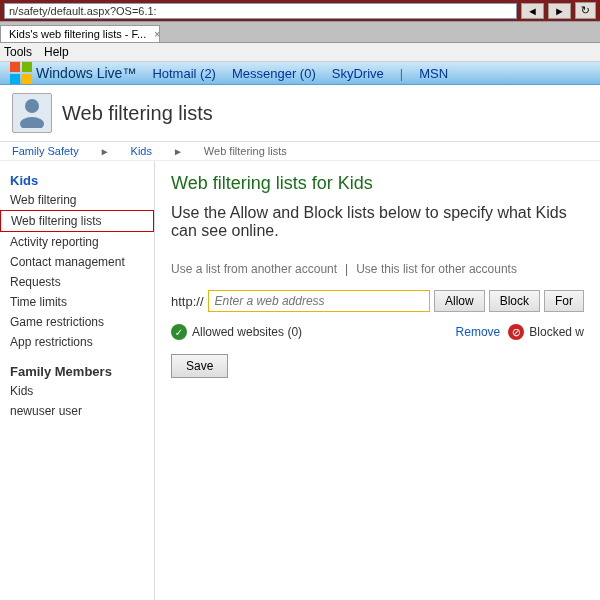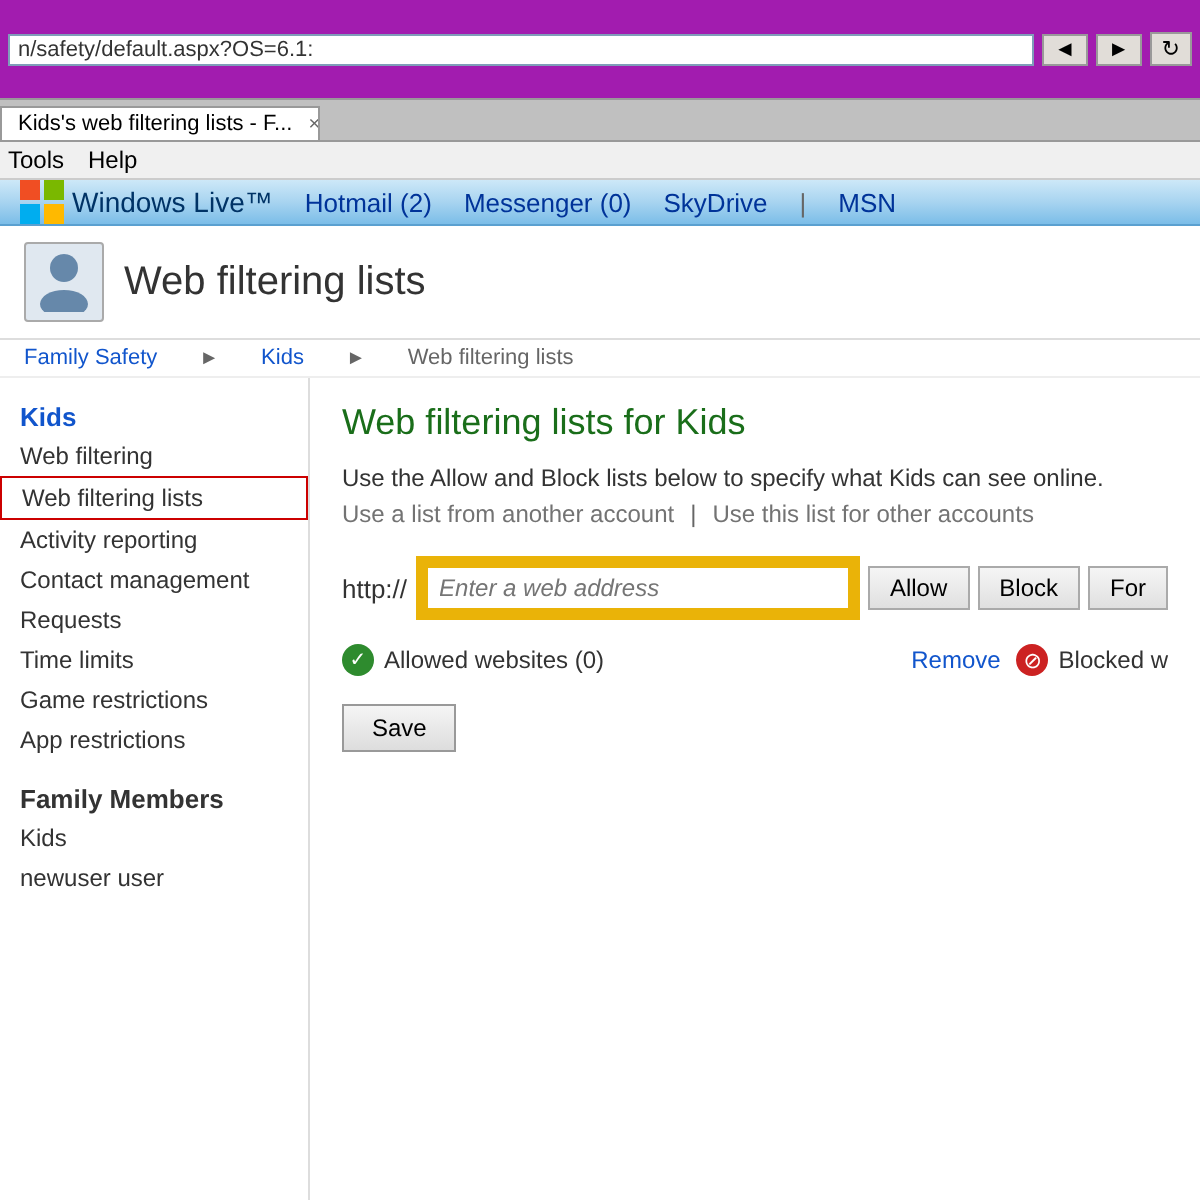--- a/index.html
+++ b/index.html
@@ -1,22 +1,22 @@
 <!DOCTYPE html>
 <html><head>
   <meta charset="utf-8">
   <style>
     * { margin: 0; padding: 0; box-sizing: border-box; }
     body { font-family: 'Segoe UI', Tahoma, Arial, sans-serif; font-size: 13px; background: #fff; width: 600px; height: 600px; overflow: hidden; }
 
     
     .browser-bar {
-      background: #a21caf;
+      background: #7f1d1d;
       border-bottom: 1px solid #999;
-      padding: 16px 4px;
+      padding: 2px 4px;
       display: flex;
       align-items: center;
       gap: 4px;
       font-size: 11px;
     }
     .address-bar {
       flex: 1;
       background: #fff;
       border: 1px solid #7f9db9;
       padding: 1px 4px;
@@ -185,23 +185,23 @@
       overflow-y: auto;
       background: #fff;
     }
     .content-title {
       font-size: 18px;
       font-weight: 300;
       color: #1a6e1a;
       margin-bottom: 10px;
     }
     .content-desc {
-      font-size: 12px;
-      color: #333;
-      margin-bottom: 4px;
+      font-size: 16px;
+      color: #333;
+      margin-bottom: 22px;
     }
     .content-links {
       font-size: 12px;
       margin-bottom: 14px;
       display: flex;
       gap: 8px;
       align-items: center;
     }
     .content-links a { color: #737373; text-decoration: none; cursor: pointer; }
     .link-sep { color: #666; }
@@ -213,21 +213,21 @@
       gap: 4px;
       margin-bottom: 12px;
     }
     .url-prefix {
       font-size: 13px;
       color: #333;
       white-space: nowrap;
     }
     .url-input {
       flex: 1;
-      border: 6px solid #eab308;
+      border: 1px solid #eab308;
       padding: 3px 6px;
       font-size: 12px;
       color: #999;
       font-style: italic;
       min-width: 0;
     }
     .url-btn {
       background: linear-gradient(to bottom, #f5f5f5, #e0e0e0);
       border: 1px solid #aaa;
       padding: 3px 10px;

